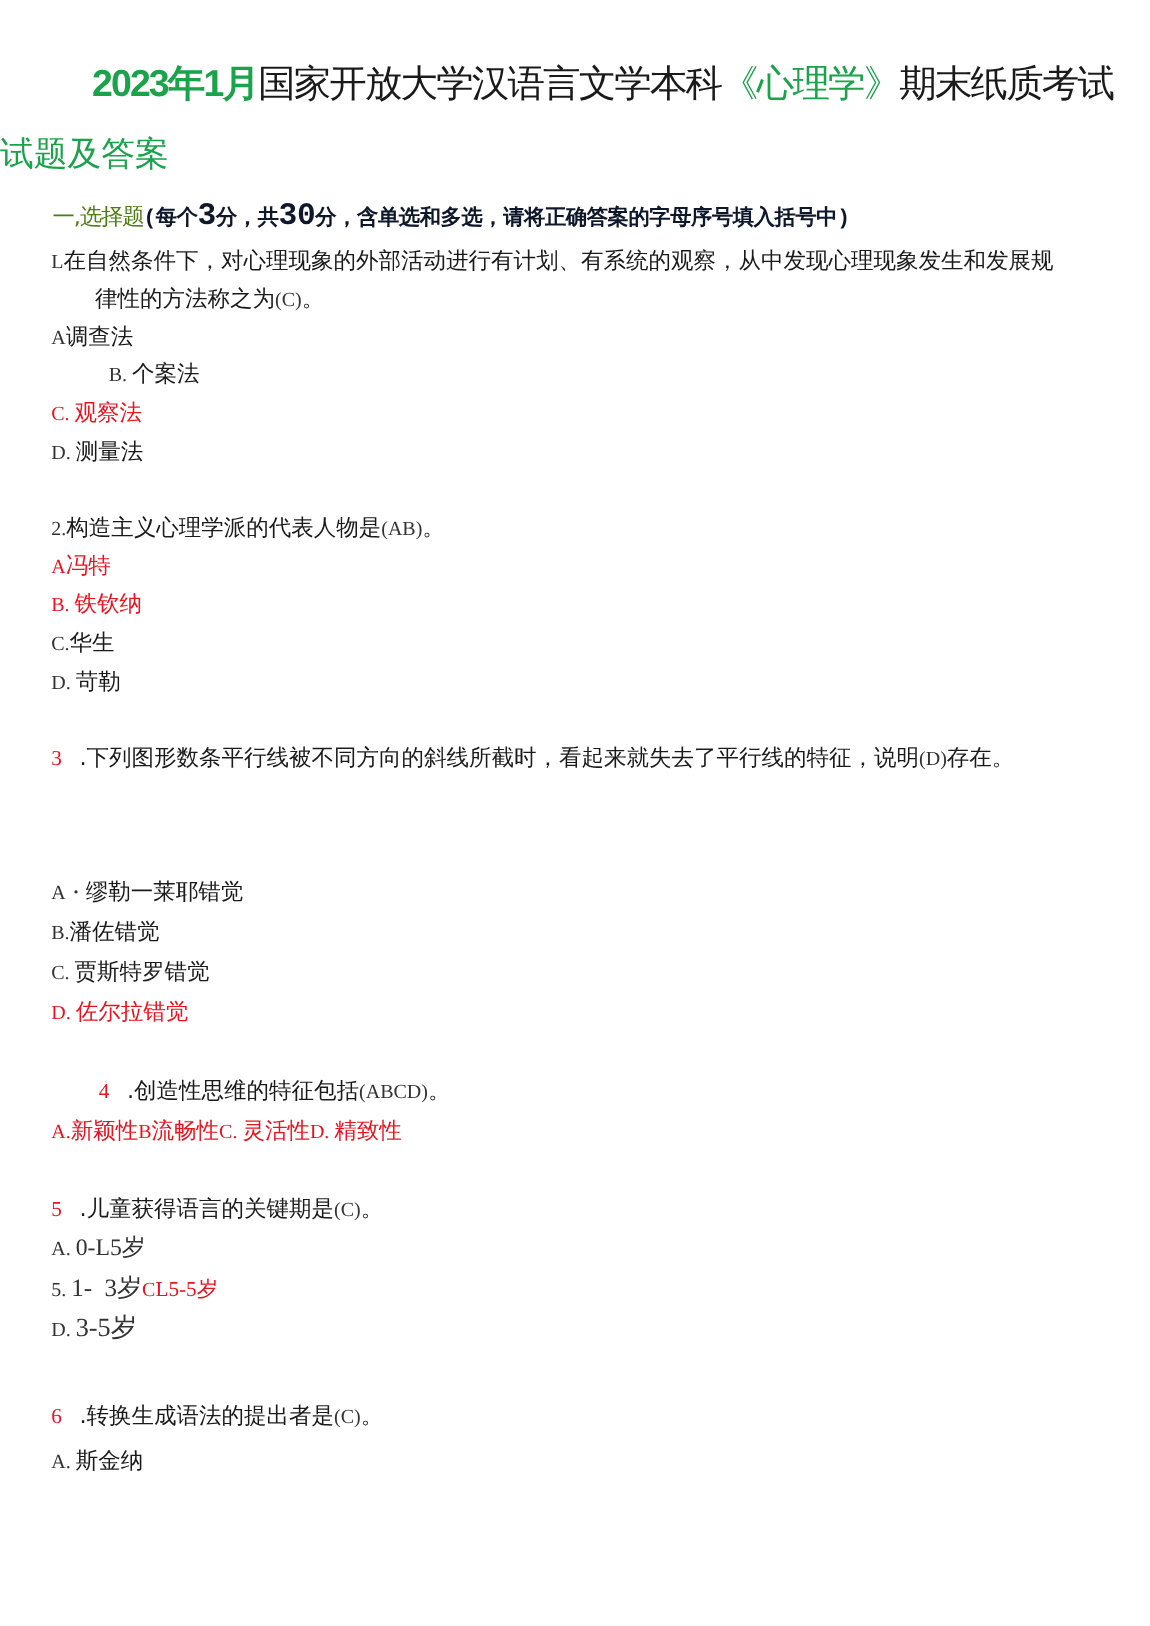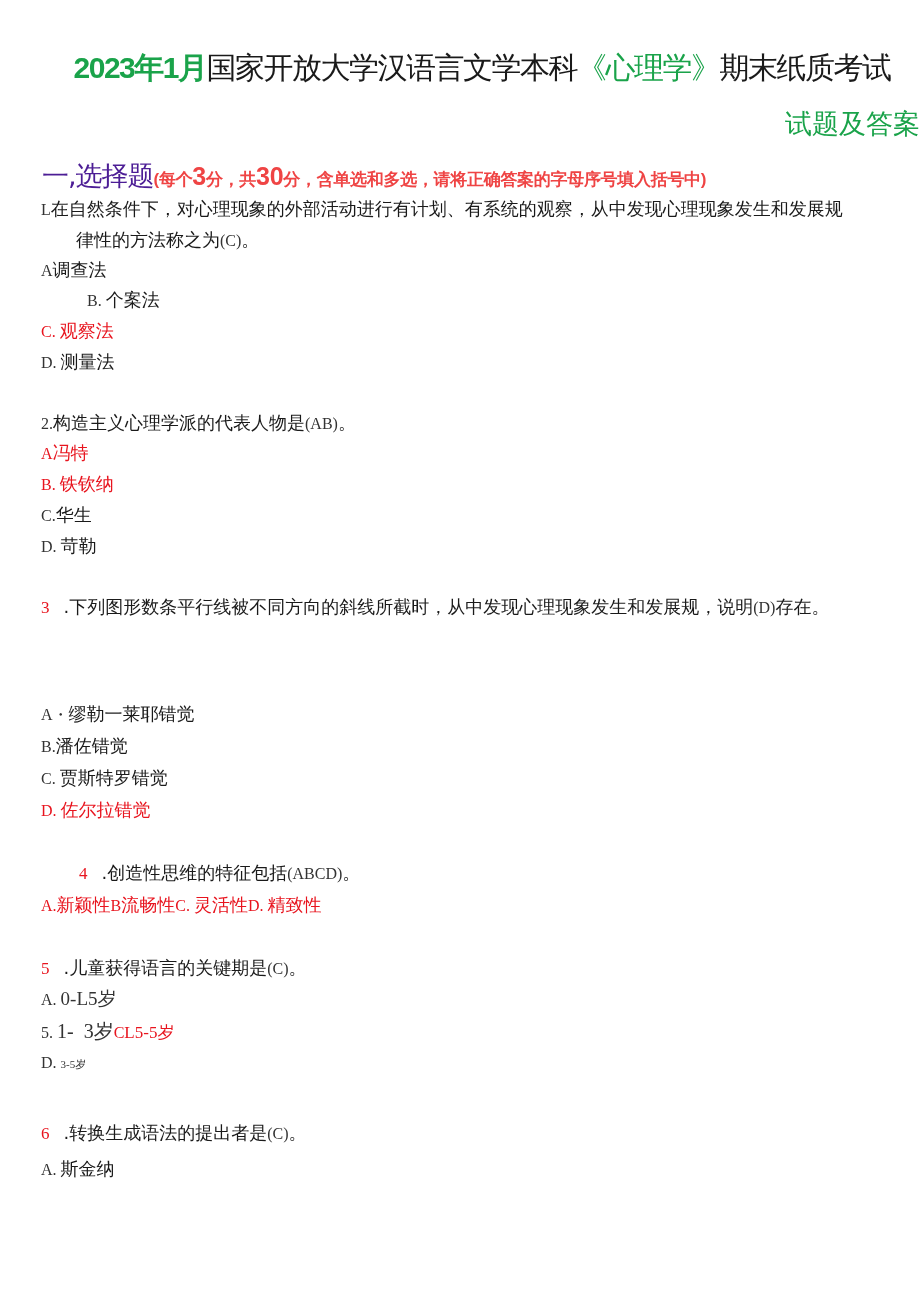--- a/index.html
+++ b/index.html
@@ -10,28 +10,28 @@
   }
   .title {
     position: absolute; left: 0; top: 50px; width: 920px; text-align: center;
     font-size: 30px; line-height: 36px; letter-spacing: -1.5px; white-space: nowrap;
     color: #1a1a1a;
     padding-left: 22px;
   }
   .title .g { color: #1aa34a; }
   .title .gb { color: #1aa34a; font-weight: bold; font-family: "Liberation Sans", sans-serif; }
   .subtitle {
-    position: absolute; left: 0; top: 106px; width: 920px; text-align: right;
+    position: absolute; left: 0; top: 106px; width: 920px; text-align: left;
     font-size: 27px; line-height: 36px; color: #1aa34a;
   }
   .section {
     position: absolute; left: 42px; top: 158px; white-space: nowrap;
   }
-  .section .main { font-size: 27px; color: #4c1d95; letter-spacing: -1px; }
-  .section .note { font-size: 17px; font-weight: bold; color: #ef4444; font-family: Liberation Sans, sans-serif; letter-spacing: -0.3px; }
+  .section .main { font-size: 18px; color: #4d7c0f; letter-spacing: -1px; }
+  .section .note { font-size: 17px; font-weight: bold; color: #0f172a; font-family: Liberation Mono, monospace; letter-spacing: -0.3px; }
   .section .note .big { font-size: 25px; }
   .line {
     position: absolute; left: 41px; font-size: 18px; line-height: 24px;
     white-space: nowrap; color: #1a1a1a;
   }
   .lat { font-family: "Liberation Serif", serif; font-size: 16px; color: #333; }
   .red { color: #e8141e; }
   .red .lat { color: #e8141e; }
   .num-red { font-family: "Liberation Serif", serif; font-size: 17px; color: #e8141e; margin-right: 14px; }
 </style>
@@ -63,41 +63,41 @@
 
   <div class="line" style="top:411px;">
     <span class="lat">2.</span><span>构造主义心理学派的代表人物是</span><span class="lat">(AB)</span><span>。</span>
   </div>
   <div class="line red" style="top:441px;"><span class="lat">A</span><span>冯特</span></div>
   <div class="line red" style="top:472px;text-align:right;"><span class="lat">B. </span><span>铁钦纳</span></div>
   <div class="line" style="top:503px;"><span class="lat">C.</span><span>华生</span></div>
   <div class="line" style="top:534px;"><span class="lat">D. </span><span>苛勒</span></div>
 
   <div class="line" style="top:595px;">
-    <span class="num-red">3</span><span>.下列图形数条平行线被不同方向的斜线所截时，从中发现心理现象发生和发展规，说明</span><span class="lat">(D)</span><span>存在。</span>
+    <span class="num-red">3</span><span>.下列图形数条平行线被不同方向的斜线所截时，看起来就失去了平行线的特征，说明</span><span class="lat">(D)</span><span>存在。</span>
   </div>
   <div class="line" style="top:702px;"><span class="lat">A・</span><span>缪勒一莱耶错觉</span></div>
   <div class="line" style="top:734px;"><span class="lat">B.</span><span>潘佐错觉</span></div>
   <div class="line" style="top:766px;"><span class="lat">C. </span><span>贾斯特罗错觉</span></div>
   <div class="line red" style="top:798px;"><span class="lat">D. </span><span>佐尔拉错觉</span></div>
 
   <div class="line" style="top:861px;margin-left:38px;">
     <span class="num-red">4</span><span>.创造性思维的特征包括</span><span class="lat">(ABCD)</span><span>。</span>
   </div>
   <div class="line red" style="top:893px;">
     <span class="lat">A.</span><span>新颖性</span><span class="lat">B</span><span>流畅性</span><span class="lat">C. </span><span>灵活性</span><span class="lat">D. </span><span>精致性</span>
   </div>
 
   <div class="line" style="top:956px;">
     <span class="num-red">5</span><span>.儿童获得语言的关键期是</span><span class="lat">(C)</span><span>。</span>
   </div>
   <div class="line" style="top:987px;"><span class="lat">A. </span><span class="lat" style="font-size:19px">0-L5岁</span></div>
   <div class="line" style="top:1019px;">
     <span class="lat">5. </span><span class="lat" style="font-size:20px; white-space:pre">1-  3岁</span><span class="red"><span class="lat">C</span><span class="lat" style="font-size:17px">L5-5岁</span></span>
   </div>
-  <div class="line" style="top:1050px;"><span class="lat">D. </span><span class="lat" style="font-size:11px">3-5岁</span></div>
+  <div class="line" style="top:1050px;"><span class="lat">D. </span><span class="lat" style="font-size:21px">3-5岁</span></div>
 
   <div class="line" style="top:1121px;">
     <span class="num-red">6</span><span>.转换生成语法的提出者是</span><span class="lat">(C)</span><span>。</span>
   </div>
   <div class="line" style="top:1157px;"><span class="lat">A. </span><span>斯金纳</span></div>
 
 </div>
 
 </body></html>

